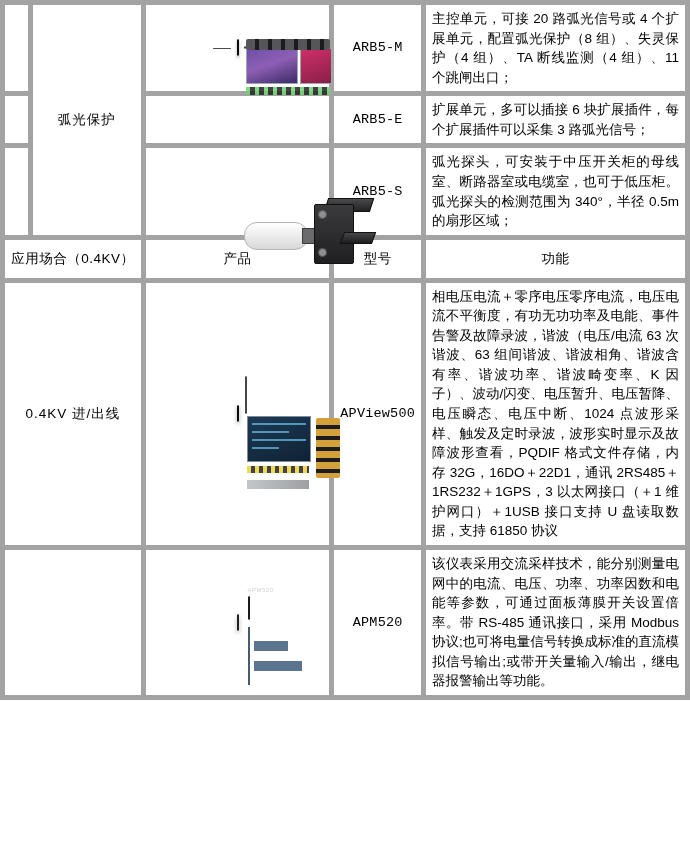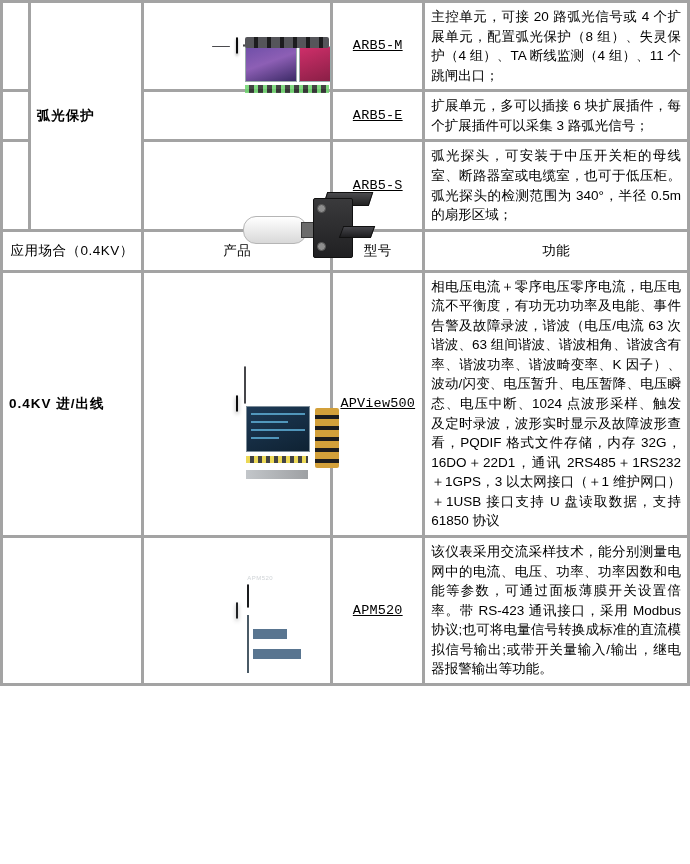--- a/index.html
+++ b/index.html
@@ -13,48 +13,47 @@
     font-family: "Liberation Sans", "DejaVu Sans", sans-serif;
     color: #000000;
     overflow: hidden;
   }
   table.spec {
     width: 690px;
     border-collapse: collapse;
     table-layout: fixed;
   }
   table.spec td {
-    border: 3px solid #a3a3a3;
+    border: 5px solid #a3a3a3;
     vertical-align: middle;
     padding: 4px 6px;
     font-size: 13.5px;
     line-height: 1.45;
   }
   
   col.c-blank  { width: 22px; }
   col.c-cat    { width: 90px; }
   col.c-prod   { width: 150px; }
   col.c-model  { width: 73px; }
   col.c-func   { width: 210px; }
 
   .cat-cell {
+    text-align: center;
     font-size: 14px;
     letter-spacing: 1px;
-    font-weight: bold;
   }
   .prod-cell {
     text-align: center;
     padding: 6px 4px;
   }
   .model-cell {
     text-align: center;
     font-family: "Liberation Mono", "DejaVu Sans Mono", monospace;
     font-size: 12.5px;
     letter-spacing: 0.2px;
-    text-decoration: underline;
   }
   .func-cell {
     text-align: justify;
     text-justify: inter-ideograph;
     font-size: 13.5px;
     line-height: 1.5;
   }
   .hdr td {
     text-align: center;
     font-size: 14px;
@@ -335,16 +334,16 @@
               <span class="bar" style="top:27px"></span>
               <span class="blk" style="top:33px;width:48px"></span>
               <span class="bar" style="top:47px"></span>
             </span>
             <span class="brand">APM520</span>
             <span class="btns"></span>
           </span>
         </span>
       </td>
       <td class="model-cell">APM520</td>
-      <td class="func-cell">该仪表采用交流采样技术，能分别测量电网中的电流、电压、功率、功率因数和电能等参数，可通过面板薄膜开关设置倍率。带 RS-423 通讯接口，采用 Modbus 协议;也可将电量信号转换成标准的直流模拟信号输出;或带开关量输入/输出，继电器报警输出等功能。</td>
+      <td class="func-cell">该仪表采用交流采样技术，能分别测量电网中的电流、电压、功率、功率因数和电能等参数，可通过面板薄膜开关设置倍率。带 RS-485 通讯接口，采用 Modbus 协议;也可将电量信号转换成标准的直流模拟信号输出;或带开关量输入/输出，继电器报警输出等功能。</td>
     </tr>
   </tbody>
 </table>
 
 </body></html>

